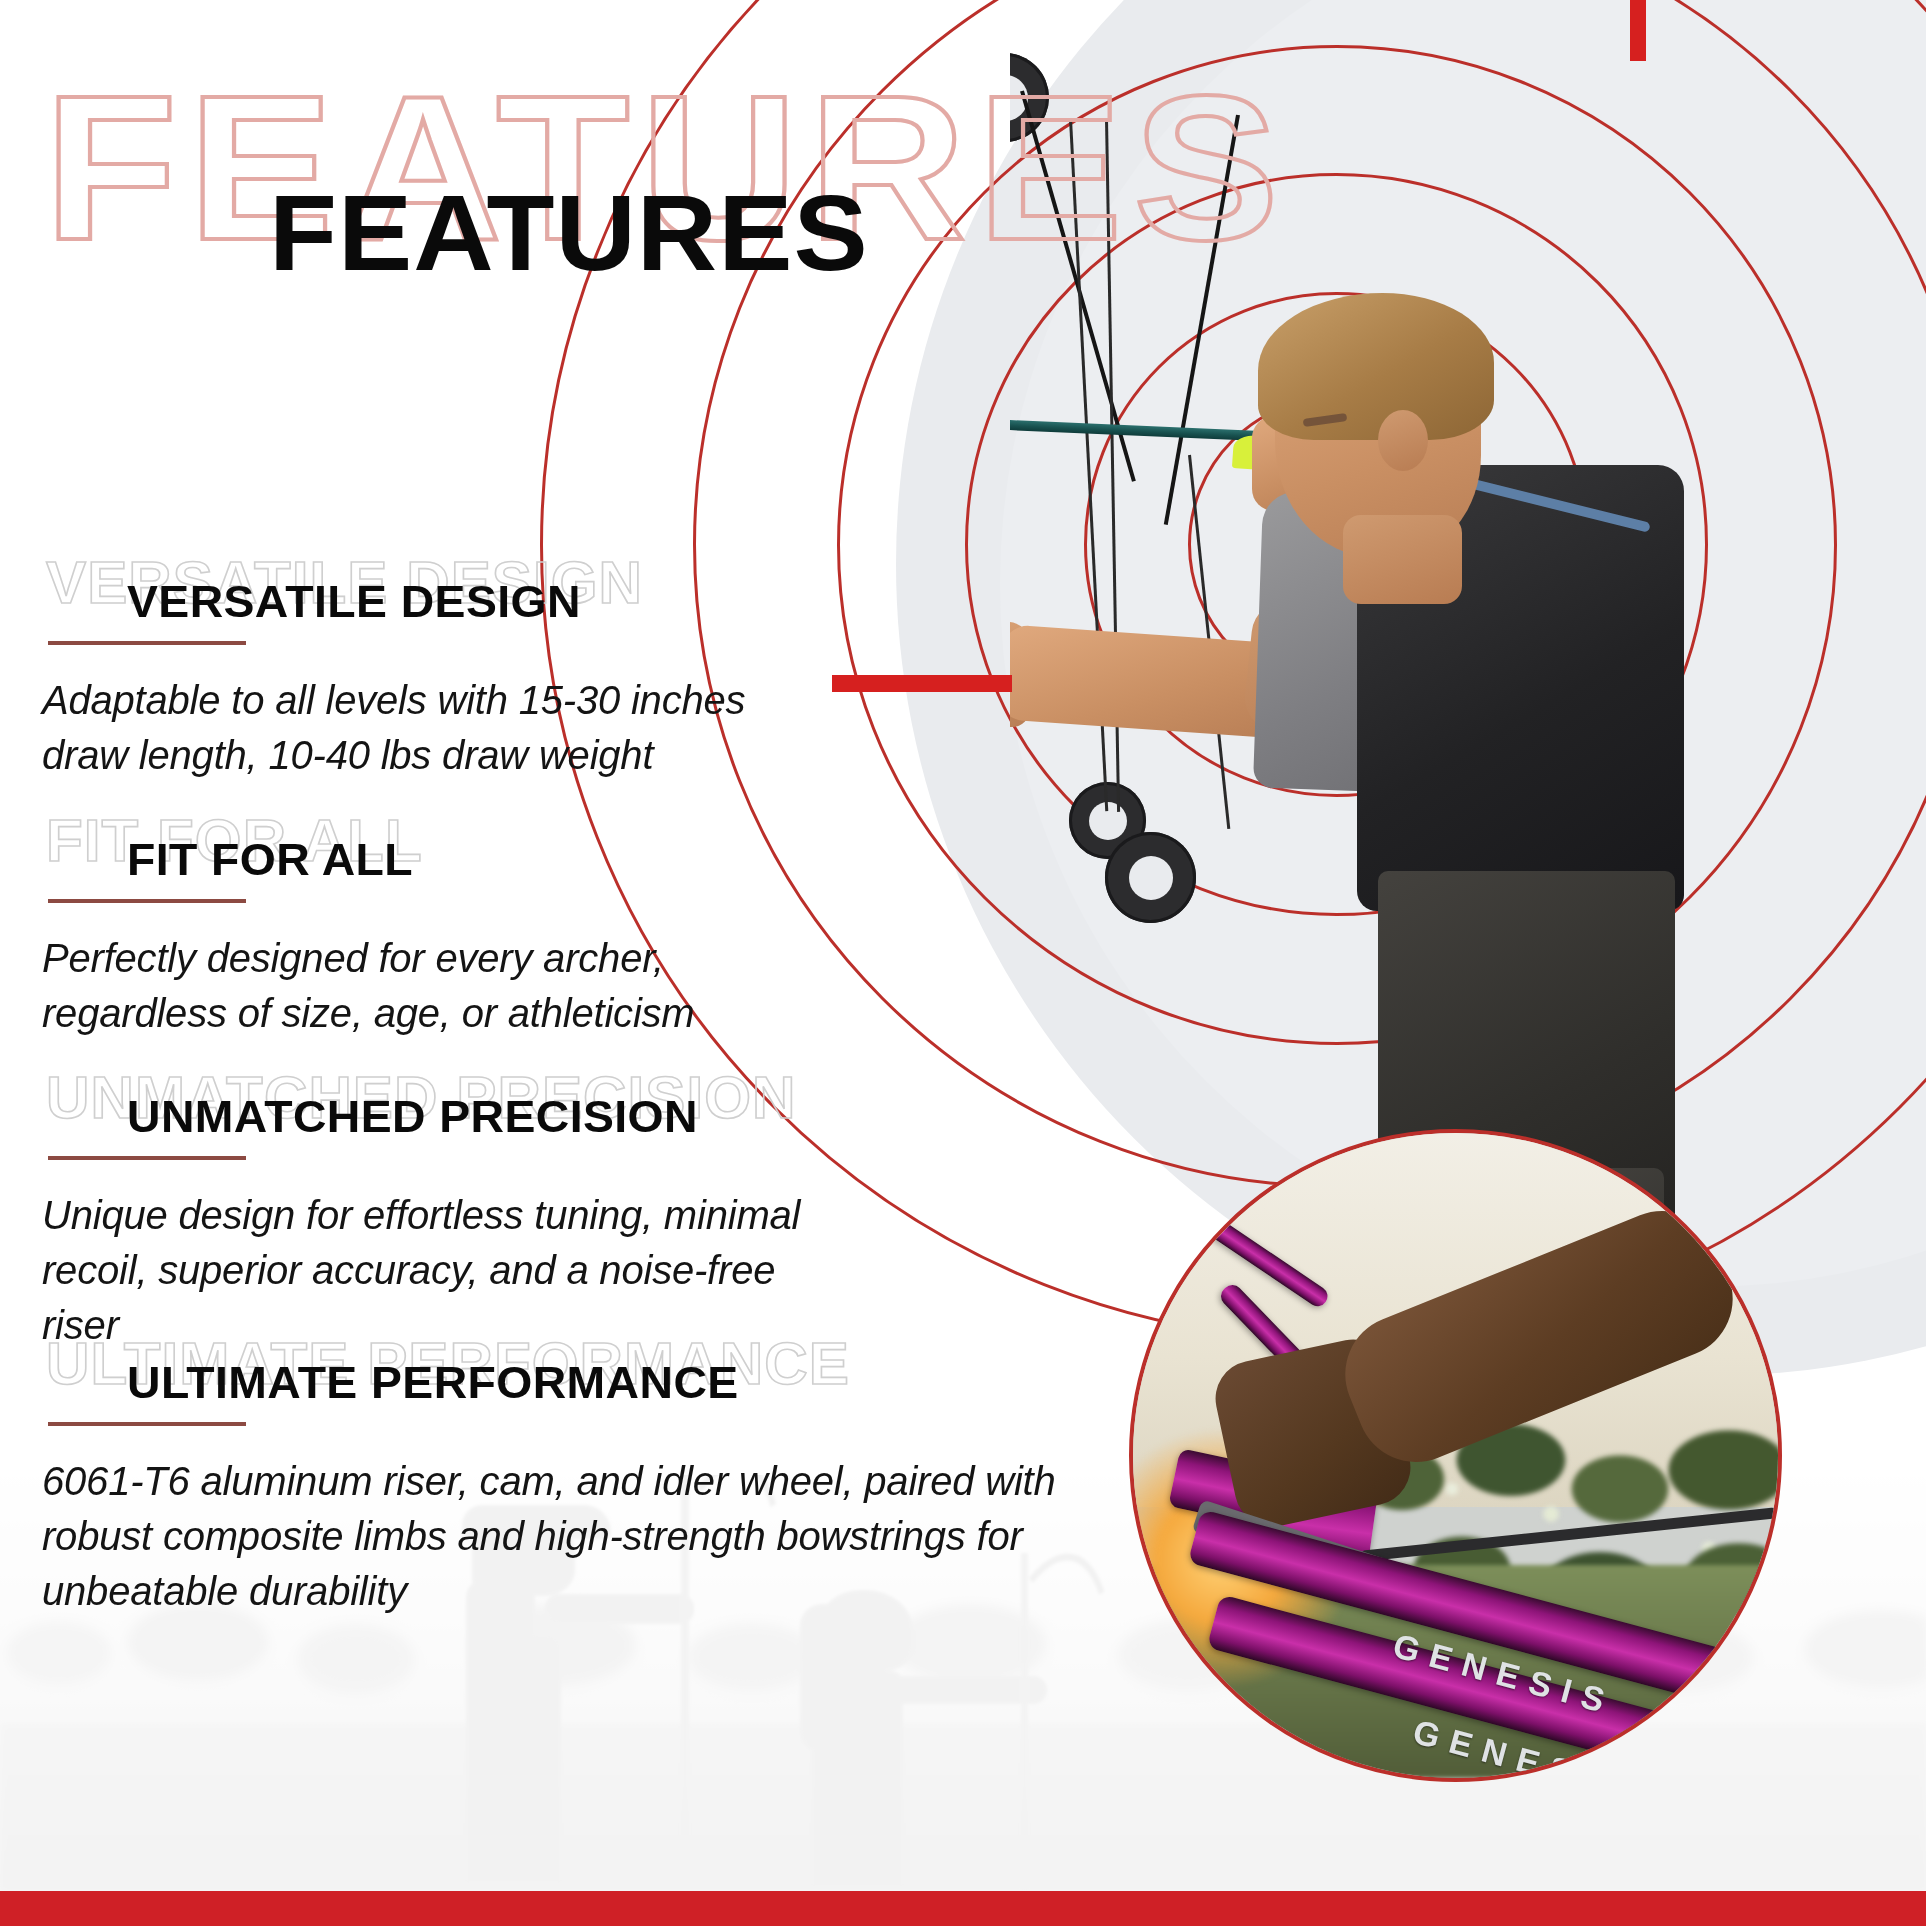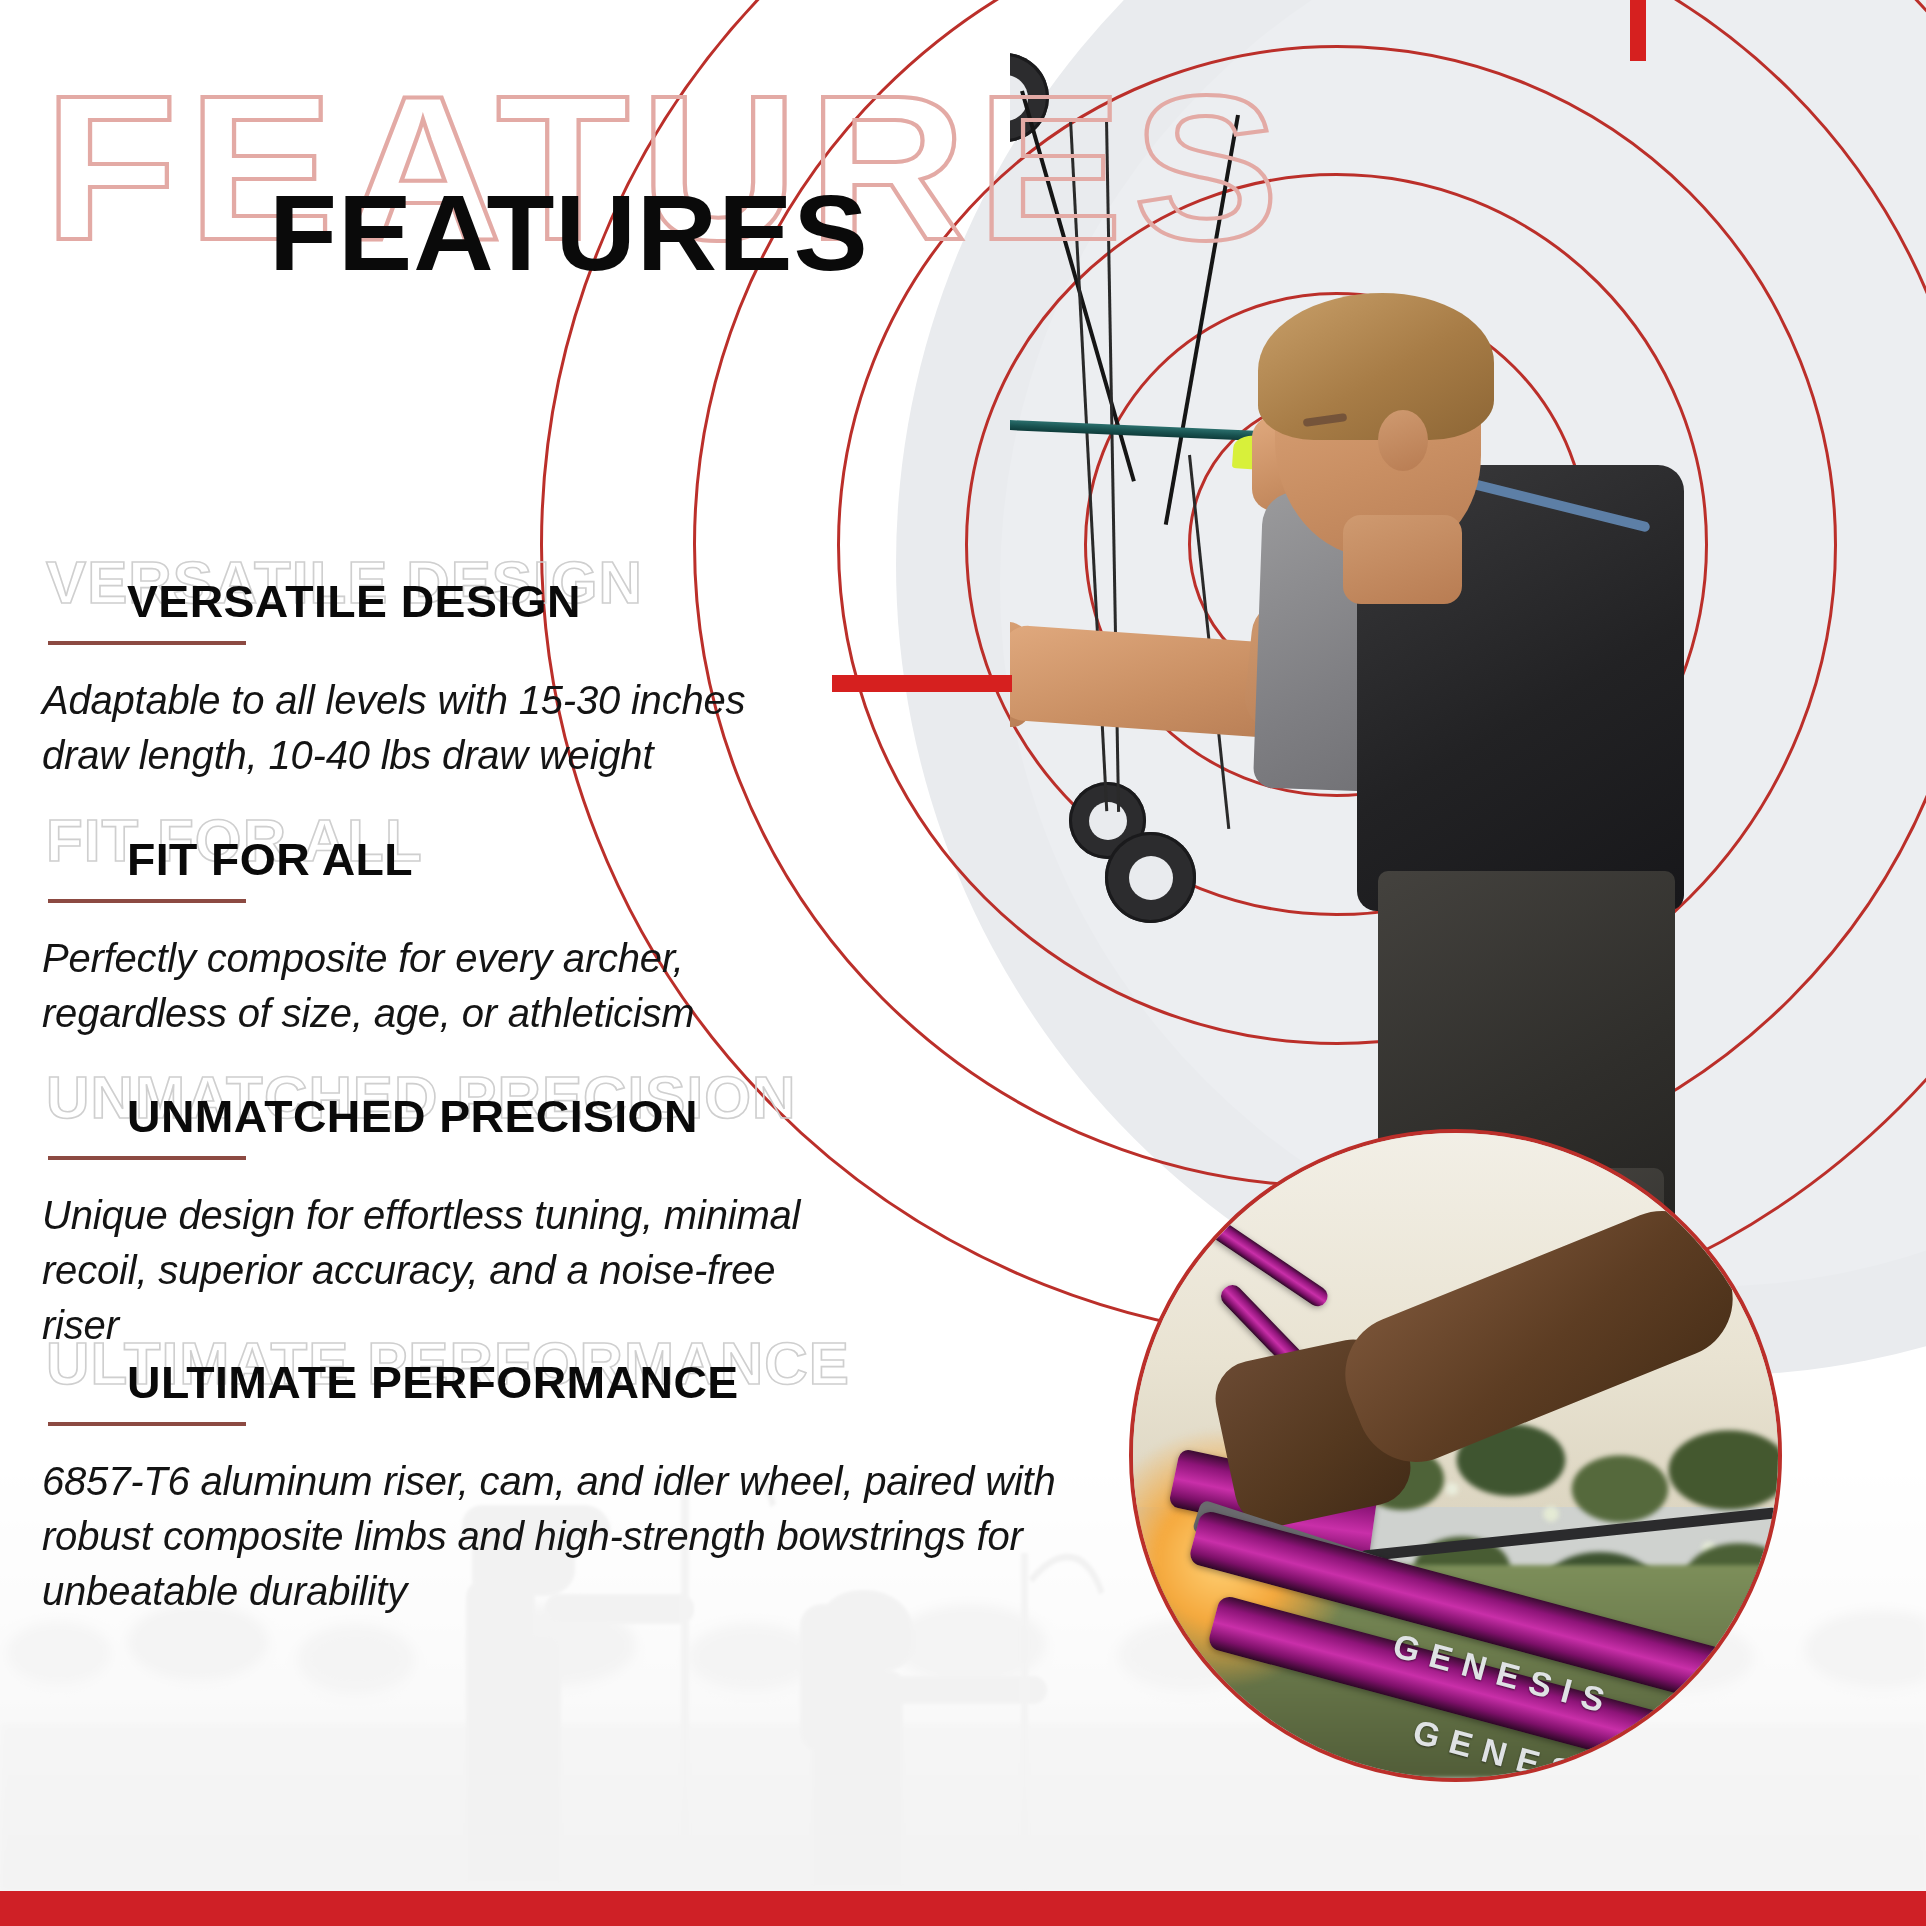--- a/index.html
+++ b/index.html
@@ -402,35 +402,35 @@
       <div class="f-ghost">VERSATILE DESIGN</div>
       <div class="f-title">VERSATILE DESIGN</div>
       <div class="f-rule"></div>
       <div class="f-body narrow">Adaptable to all levels with 15-30 inches draw length, 10-40 lbs draw weight</div>
     </div>
 
     <div class="feature" style="top:812px;">
       <div class="f-ghost">FIT FOR ALL</div>
       <div class="f-title">FIT FOR ALL</div>
       <div class="f-rule"></div>
-      <div class="f-body mid">Perfectly composite for every archer, regardless of size, age, or athleticism</div>
+      <div class="f-body mid">Perfectly designed for every archer, regardless of size, age, or athleticism</div>
     </div>
 
     <div class="feature" style="top:1069px;">
       <div class="f-ghost">UNMATCHED PRECISION</div>
       <div class="f-title">UNMATCHED PRECISION</div>
       <div class="f-rule"></div>
       <div class="f-body mid">Unique design for effortless tuning, minimal recoil, superior accuracy, and a noise-free riser</div>
     </div>
 
     <div class="feature" style="top:1335px;">
       <div class="f-ghost">ULTIMATE PERFORMANCE</div>
       <div class="f-title">ULTIMATE PERFORMANCE</div>
       <div class="f-rule"></div>
-      <div class="f-body wide">6857-T6 aluminum riser, cam, and idler wheel, paired with robust composite limbs and high-strength bowstrings for unbeatable durability</div>
+      <div class="f-body wide">6061-T6 aluminum riser, cam, and idler wheel, paired with robust composite limbs and high-strength bowstrings for unbeatable durability</div>
     </div>
 
   </div>
 
   <div class="footer-bar"></div>
 
 </div>
 
 
 </body></html>

